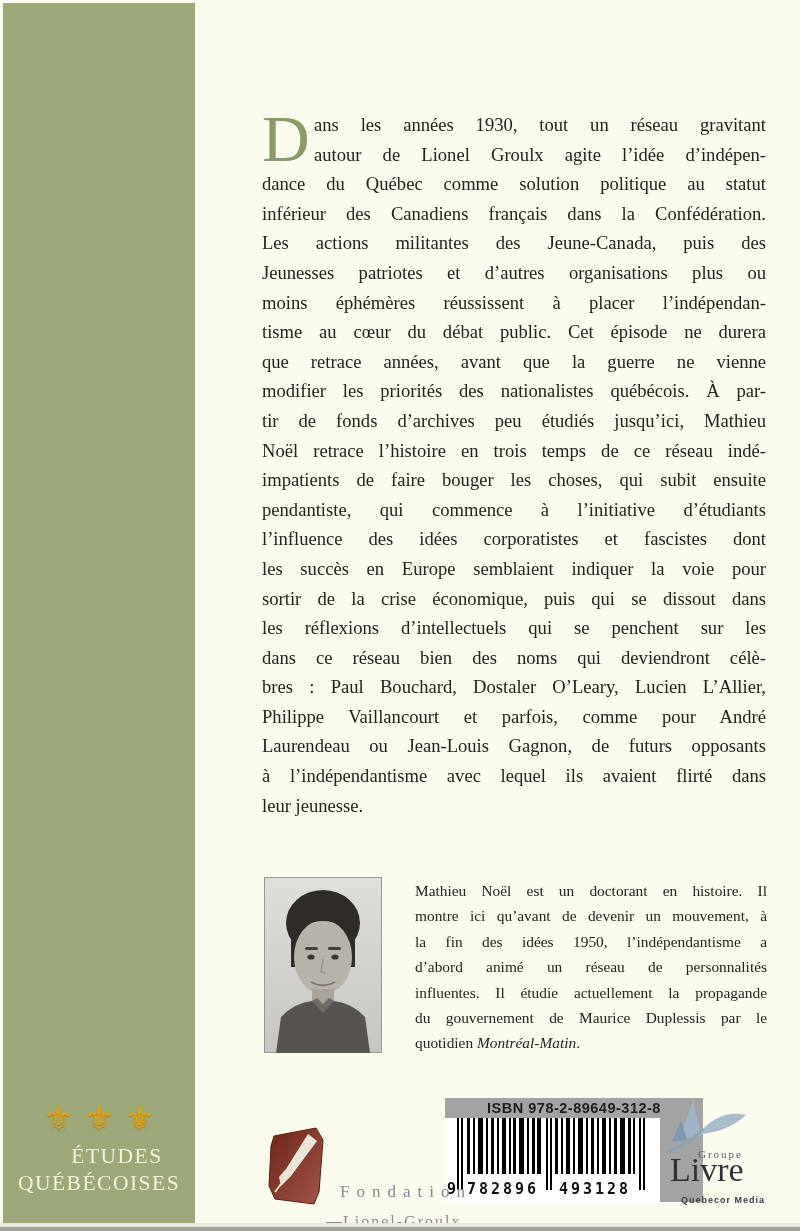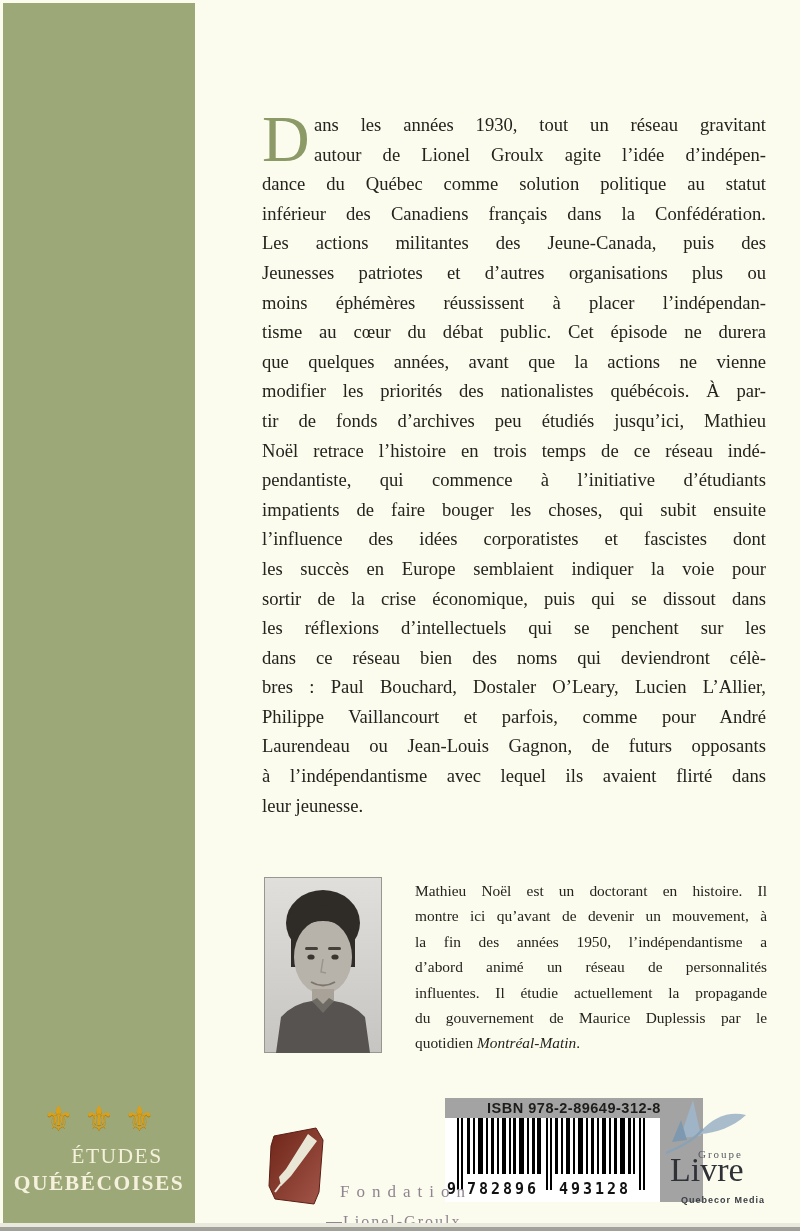--- a/index.html
+++ b/index.html
@@ -16,21 +16,21 @@
     position:absolute;left:0;right:0;top:1096px;text-align:center;
     font-family:"DejaVu Sans", sans-serif;font-size:34px;line-height:38px;
     color:#D9A01B;letter-spacing:10px;text-indent:10px;
     text-shadow:0 1px 0 #B07D10;
   }
   .series{
     position:absolute;left:0;right:0;text-align:center;color:#F5F1DC;
     font-family:"Liberation Serif", serif;letter-spacing:1.5px;font-size:21.5px;line-height:24px;
   }
   .series.l1{top:1141px;padding-left:36px;}
-  .series.l2{top:1168px;font-weight:bold;}
+  .series.l2{top:1168px;}
 
   
   .synopsis{
     position:absolute;left:262px;top:110px;width:504px;
     font-size:18.6px;line-height:29.6px;color:#24231E;
   }
   .dropcap{
     float:left;width:52px;height:59px;
     font-size:66px;line-height:58px;color:#8C9A68;
   }
@@ -99,26 +99,26 @@
     <div class="dropcap">D</div>
     <div class="syn-lines">
         <div class="syn-line">ans les années 1930, tout un réseau gravitant</div>
         <div class="syn-line">autour de Lionel Groulx agite l’idée d’indépen-</div>
         <div class="syn-line">dance du Québec comme solution politique au statut</div>
         <div class="syn-line">inférieur des Canadiens français dans la Confédération.</div>
         <div class="syn-line">Les actions militantes des Jeune-Canada, puis des</div>
         <div class="syn-line">Jeunesses patriotes et d’autres organisations plus ou</div>
         <div class="syn-line">moins éphémères réussissent à placer l’indépendan-</div>
         <div class="syn-line">tisme au cœur du débat public. Cet épisode ne durera</div>
-        <div class="syn-line">que quelques années, avant que la actions ne vienne</div>
+        <div class="syn-line">que retrace années, avant que la guerre ne vienne</div>
         <div class="syn-line">modifier les priorités des nationalistes québécois. À par-</div>
         <div class="syn-line">tir de fonds d’archives peu étudiés jusqu’ici, Mathieu</div>
         <div class="syn-line">Noël retrace l’histoire en trois temps de ce réseau indé-</div>
+        <div class="syn-line">impatients de faire bouger les choses, qui subit ensuite</div>
         <div class="syn-line">pendantiste, qui commence à l’initiative d’étudiants</div>
-        <div class="syn-line">impatients de faire bouger les choses, qui subit ensuite</div>
         <div class="syn-line">l’influence des idées corporatistes et fascistes dont</div>
         <div class="syn-line">les succès en Europe semblaient indiquer la voie pour</div>
         <div class="syn-line">sortir de la crise économique, puis qui se dissout dans</div>
         <div class="syn-line">les réflexions d’intellectuels qui se penchent sur les</div>
         <div class="syn-line">dans ce réseau bien des noms qui deviendront célè-</div>
         <div class="syn-line">bres : Paul Bouchard, Dostaler O’Leary, Lucien L’Allier,</div>
         <div class="syn-line">Philippe Vaillancourt et parfois, comme pour André</div>
         <div class="syn-line">Laurendeau ou Jean-Louis Gagnon, de futurs opposants</div>
         <div class="syn-line">à l’indépendantisme avec lequel ils avaient flirté dans</div>
         <div class="syn-line">leur jeunesse.</div>
@@ -147,21 +147,21 @@
       <path d="M47,105 Q59,112 71,105" fill="none" stroke="#7D766C" stroke-width="2"></path>
       <rect x="48" y="112" width="22" height="18" fill="#A8A299"></rect>
       <path d="M12,176 L17,140 Q30,126 48,124 L59,132 L70,124 Q88,126 101,140 L106,176 Z" fill="#565350"></path>
       <path d="M48,124 L59,136 L70,124 L65,121 L59,127 L53,121 Z" fill="#6E6B64"></path>
     </svg>
   </div>
 
   <div class="bio">
       <div class="bio-line">Mathieu Noël est un doctorant en histoire. Il</div>
       <div class="bio-line">montre ici qu’avant de devenir un mouvement, à</div>
-      <div class="bio-line">la fin des années 1950, l’indépendantisme a</div>
+      <div class="bio-line">la fin des idées 1950, l’indépendantisme a</div>
       <div class="bio-line">d’abord animé un réseau de personnalités</div>
       <div class="bio-line">influentes. Il étudie actuellement la propagande</div>
       <div class="bio-line">du gouvernement de Maurice Duplessis par le</div>
       <div class="bio-line">quotidien <i>Montréal-Matin</i>.</div>
     </div>
 
   <div class="barcode-block">
     <div class="isbn">ISBN 978-2-89649-312-8</div>
     <svg class="barcode-svg" viewBox="0 0 215 84" xmlns="http://www.w3.org/2000/svg">
       <rect x="0" y="0" width="215" height="84" fill="#FFFFFF"></rect>

